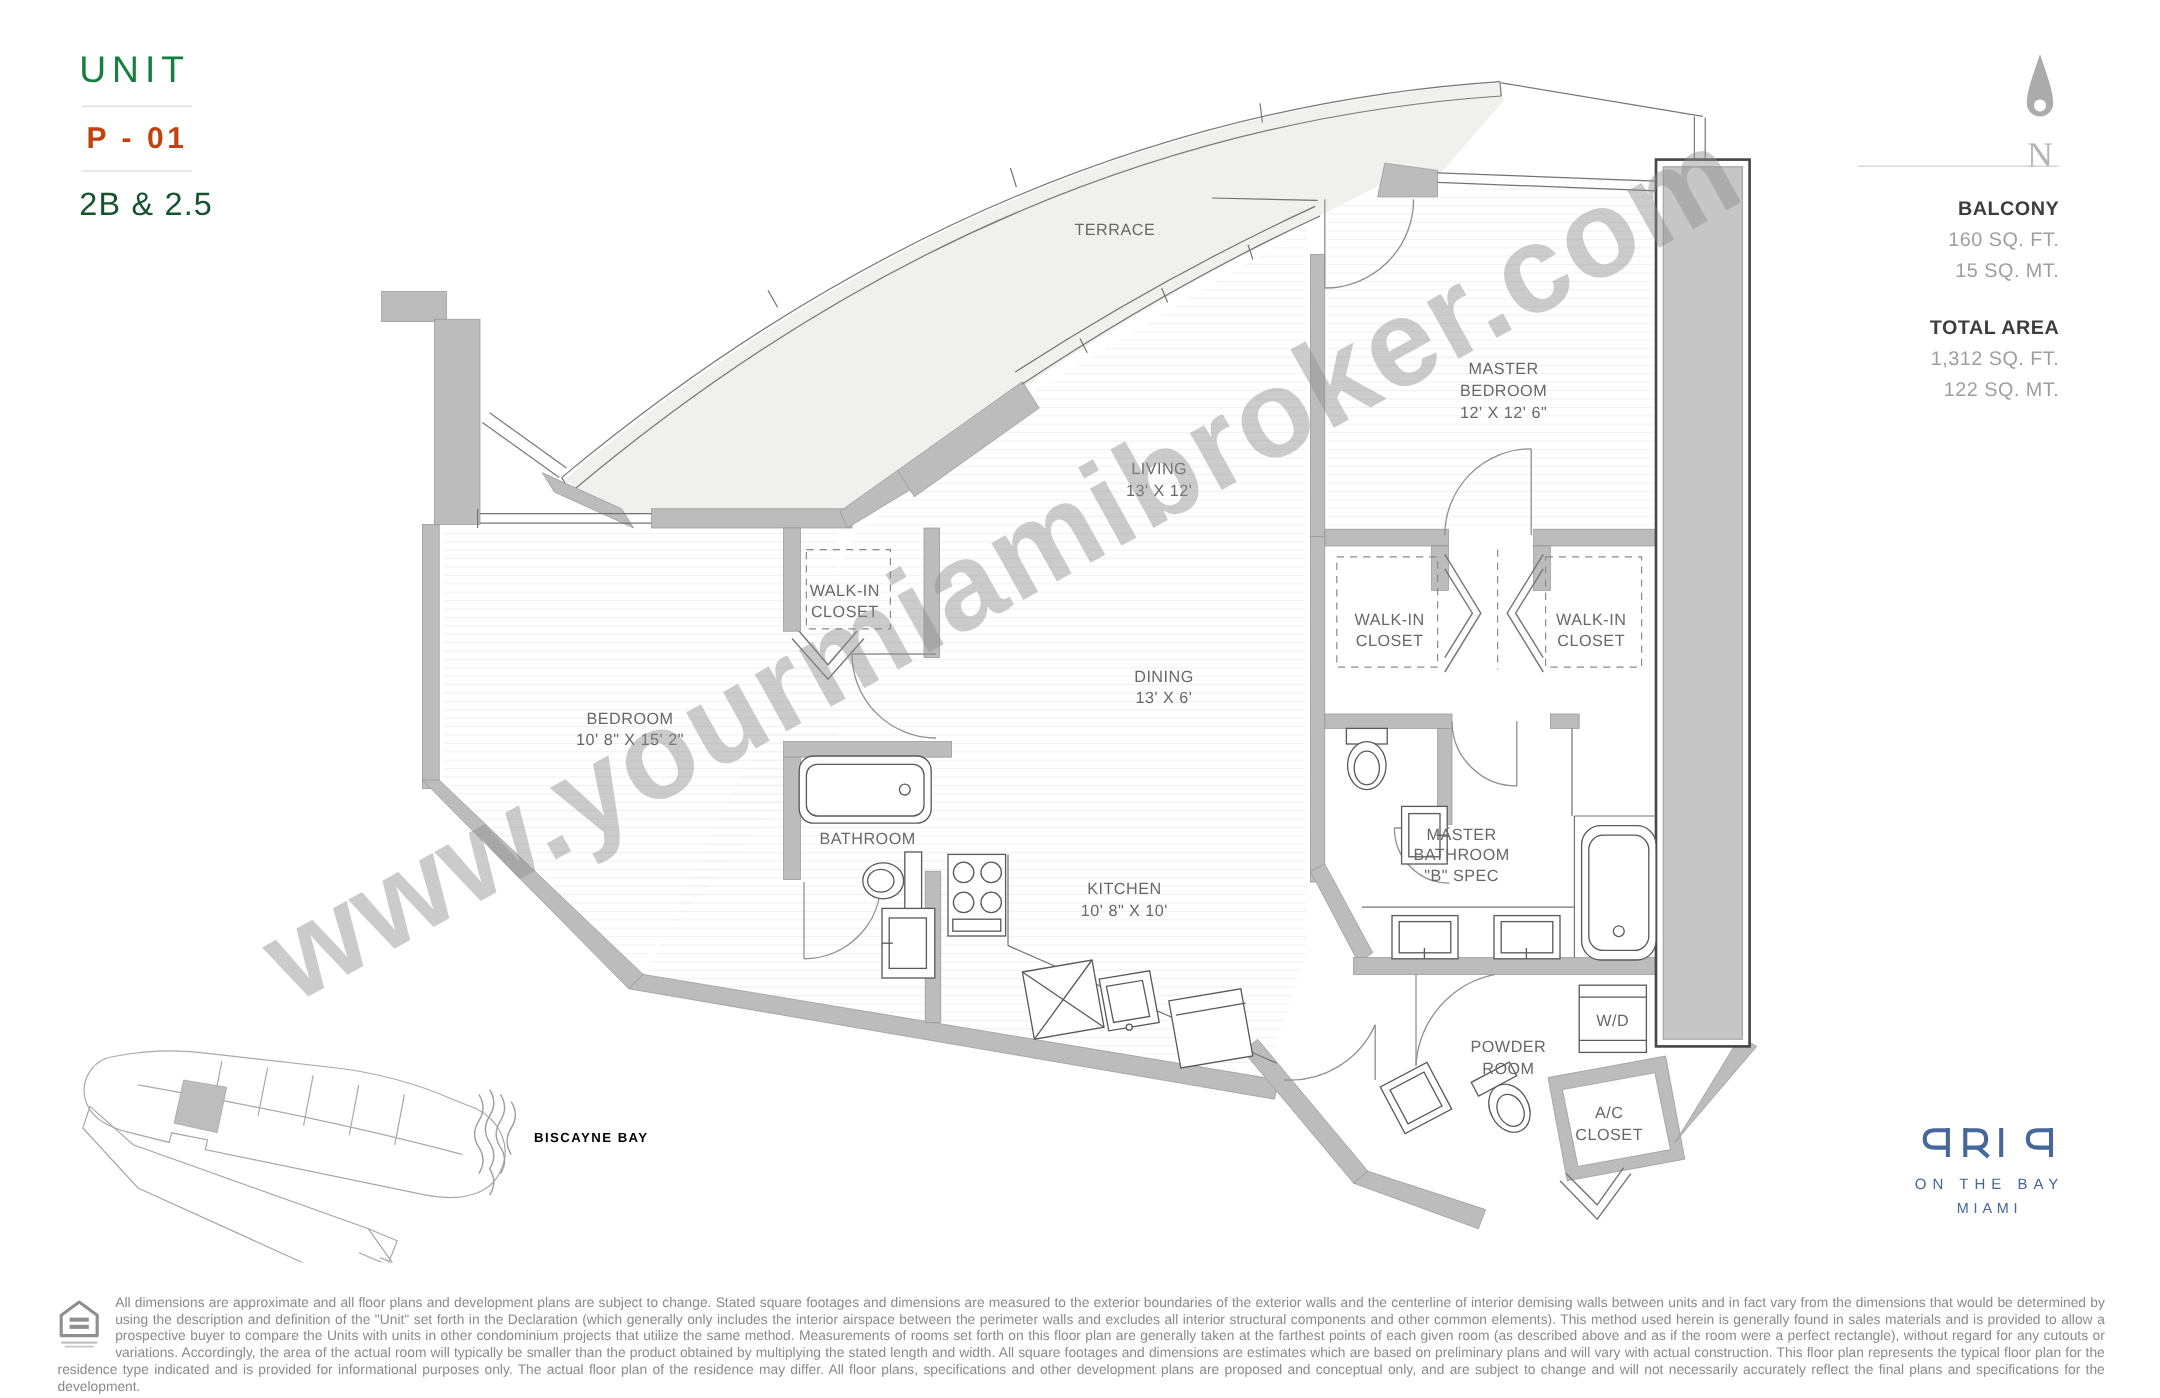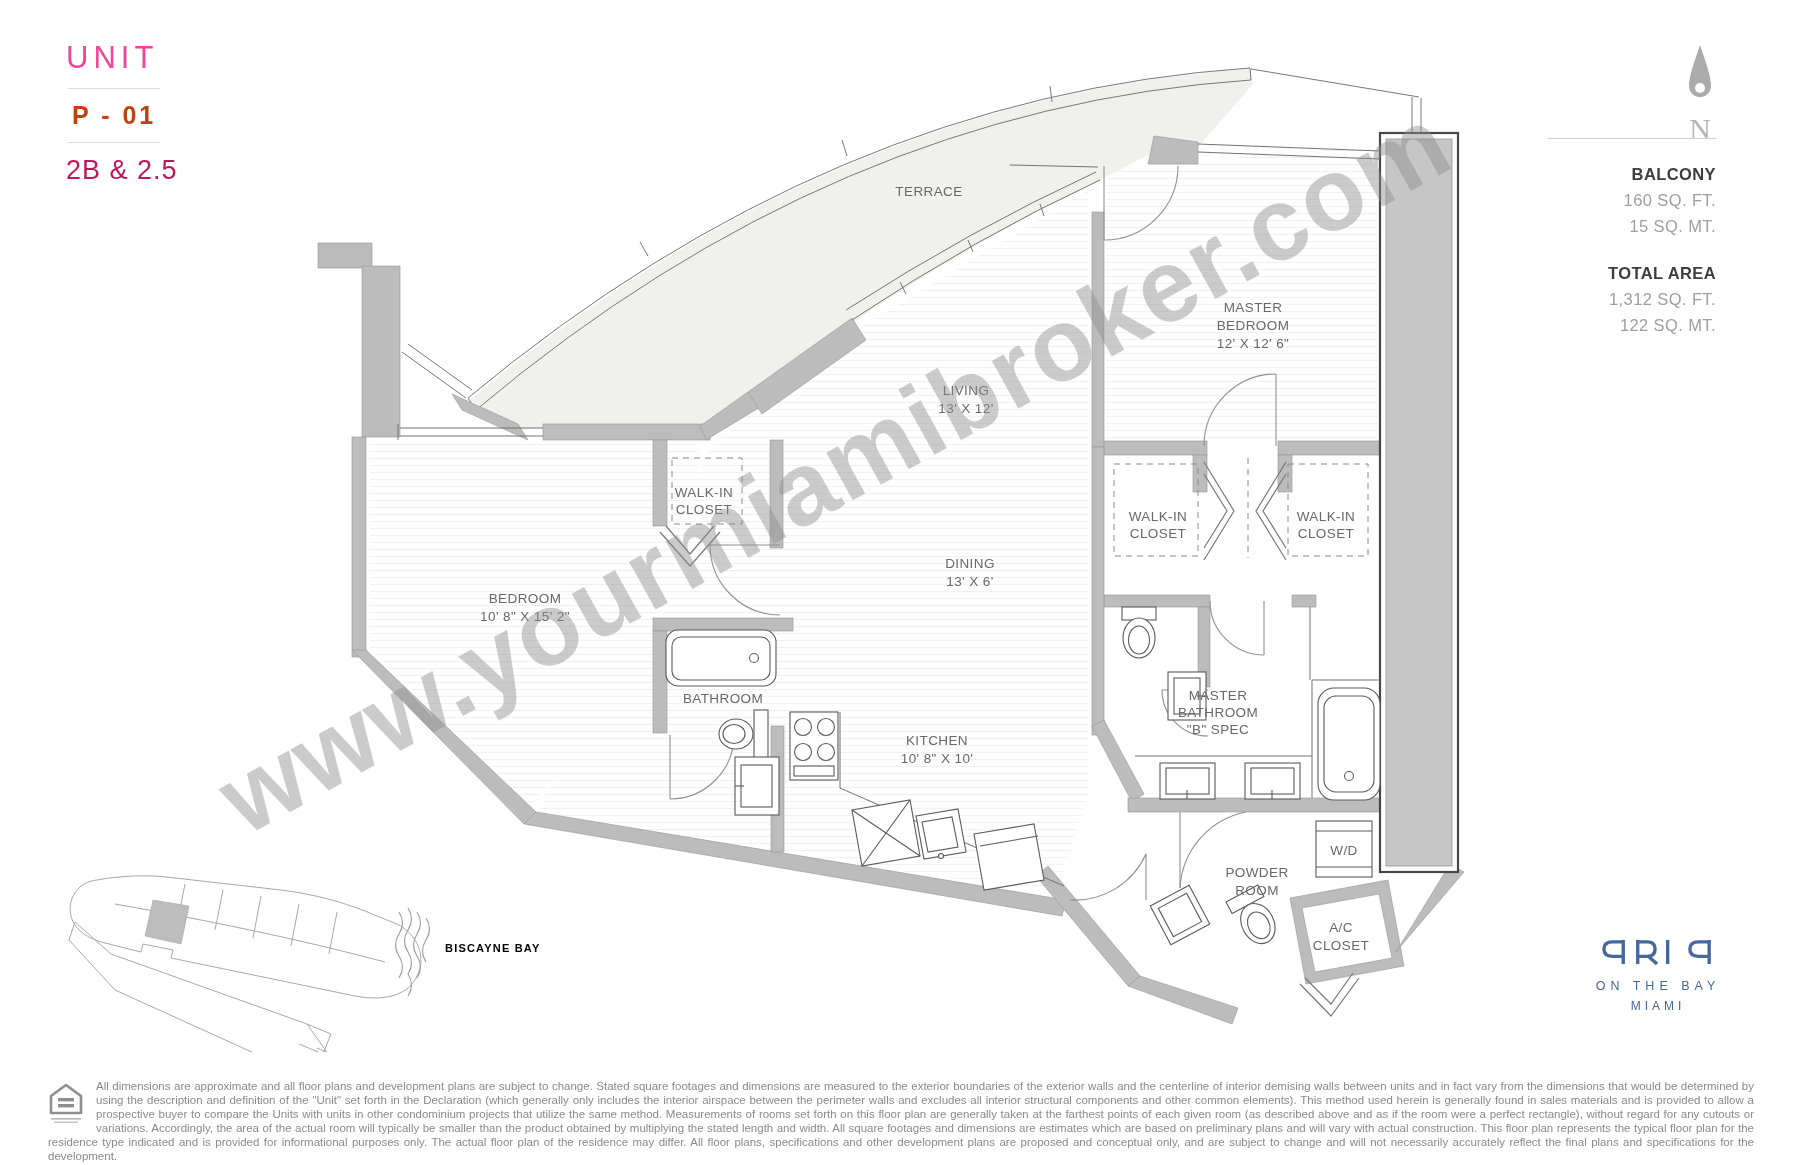--- a/index.html
+++ b/index.html
@@ -1,23 +1,23 @@
 <!DOCTYPE html>
 <html><head>
 <meta charset="utf-8">
 <style>
   html,body{margin:0;padding:0;background:#fff;}
   .page{position:relative;width:1800px;height:1165px;background:#fff;overflow:hidden;
         font-family:"Liberation Sans",sans-serif;}
   
   .unit-info{position:absolute;left:66px;top:40px;width:150px;}
-  .unit-title{font-size:31px;color:#ec4899;letter-spacing:5px;font-weight:400;margin:0 0 12px 0;}
+  .unit-title{font-size:31px;color:#15803d;letter-spacing:5px;font-weight:400;margin:0 0 12px 0;}
   .unit-rule{border:none;border-top:1px solid #d8dadc;width:92px;margin:0 0 12px 2px;}
   .unit-number{font-size:25px;color:#c2410c;font-weight:700;letter-spacing:3px;margin:0 0 12px 6px;}
-  .unit-type{font-size:27px;color:#be185d;font-weight:400;letter-spacing:1px;margin:0;}
+  .unit-type{font-size:27px;color:#14532d;font-weight:400;letter-spacing:1px;margin:0;}
   
   .compass{position:absolute;left:1680px;top:44px;width:40px;text-align:center;}
   .compass-n{font-family:"Liberation Serif",serif;font-size:30px;color:#b5b5b5;margin-top:2px;}
   
   .stats{position:absolute;left:1400px;top:138px;width:316px;text-align:right;}
   .stats-rule{border:none;border-top:1px solid #cfcfcf;width:168px;margin:0 0 22px auto;}
   .stat{margin-bottom:21px;}
   .stat-label{font-size:16.5px;font-weight:700;color:#3d3d3d;letter-spacing:.4px;line-height:26px;}
   .stat-val{font-size:16.5px;color:#9e9e9e;letter-spacing:.4px;line-height:26px;}
   

